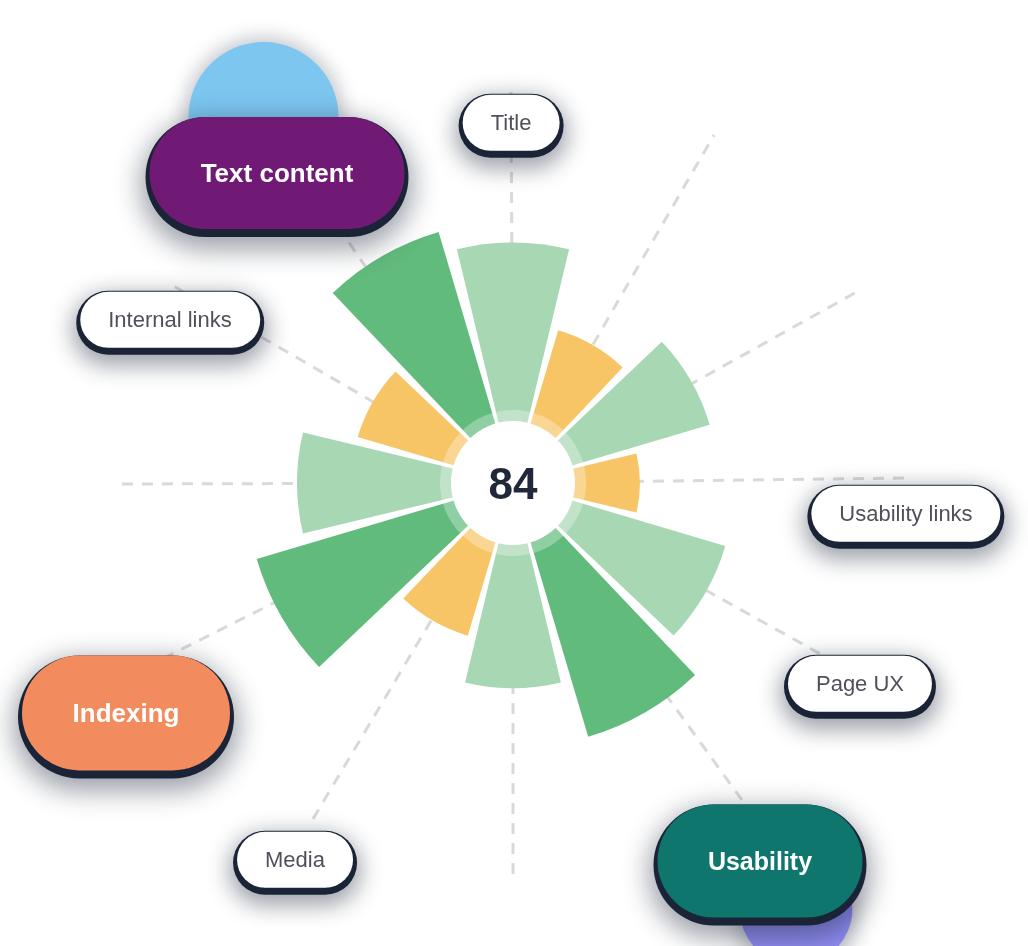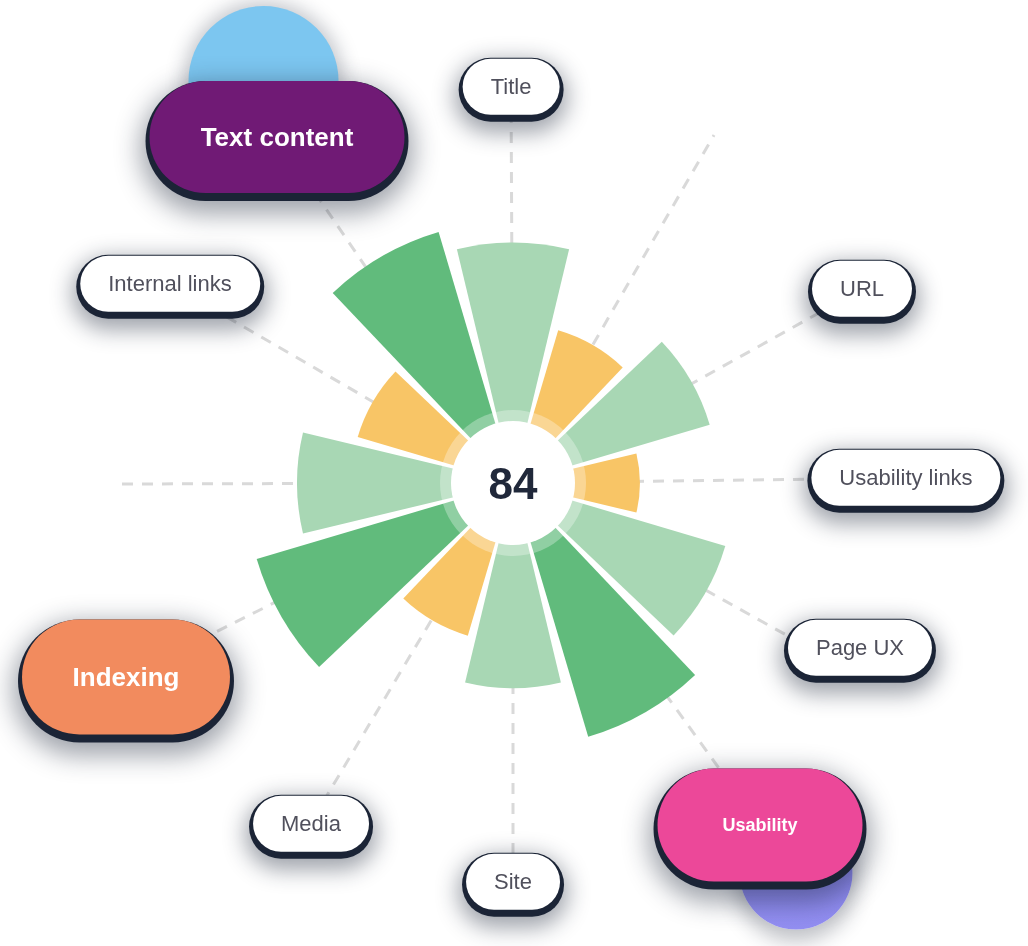--- a/index.html
+++ b/index.html
@@ -20,21 +20,21 @@
   .center-circle{fill:#ffffff;}
   .center-score{
     font-family:"Liberation Sans", sans-serif;
     font-size:44px;font-weight:700;fill:#20283a;
   }
 
   
   .node{
     position:absolute;transform:translate(-50%,-50%);
     display:flex;align-items:center;justify-content:center;
-    white-space:nowrap;border-radius:999px;cursor:pointer;
+    white-space:nowrap;border-radius:999px;cursor:pointer;margin-top:36px;
   }
   .node--white{
     background:#ffffff;color:#50505c;
     font-size:22px;font-weight:500;line-height:1.2;
     padding:15px 28px;
     box-shadow:0 3px 0 4px #1b2436, 0 10px 22px 8px rgba(27,36,54,.42);
   }
   .node--coral{
     background:#f28b5e;color:#ffffff;
     font-size:26px;font-weight:700;
@@ -58,23 +58,23 @@
   
   .node--bubble{width:205px;height:113px;border-radius:0;background:none;}
   .bubble-tail{
     position:absolute;left:82px;top:48px;width:113px;height:113px;
     border-radius:50%;
     background:linear-gradient(180deg,#6e69cf 0%,#8b87ef 48%,#938ff2 100%);
     box-shadow:0 8px 20px 4px rgba(27,36,54,.28);
   }
   .bubble-body{
     position:absolute;left:0;top:0;right:0;bottom:0;
-    border-radius:999px;background:#ec4899;
+    border-radius:999px;background:#0f766e;
     display:flex;align-items:center;justify-content:center;
-    color:#ffffff;font-size:18px;font-weight:700;
+    color:#ffffff;font-size:25px;font-weight:700;
     box-shadow:0 4px 0 4px #1b2436, 0 12px 26px 9px rgba(27,36,54,.42);
   }
 </style>
 </head>
 <body>
 
 <div class="stage">
 
   <svg class="chart" width="1028" height="946" viewBox="0 0 1028 946">
     <g id="lines">
@@ -106,33 +106,27 @@
         <path d="M 513 483 L 332.7 293.0 A 261.90000000000003 261.90000000000003 0 0 1 438.6 231.9 Z" fill="#61BB7C"></path>
       </g>
     <circle class="center-glow" cx="513" cy="483" r="73"></circle>
     <circle class="center-circle" cx="513" cy="483" r="62"></circle>
     <text class="center-score" x="513" y="499" text-anchor="middle">84</text>
   </svg>
 
   <div class="node node--white" style="left:511px;top:87px">
     <span>Title</span>
   </div>
-  <div class="node node--white" style="left:862px;top:289px">
-    <span>URL</span>
-  </div>
   <div class="node node--white" style="left:906px;top:478px">
     <span>Usability links</span>
   </div>
   <div class="node node--white" style="left:860px;top:648px">
     <span>Page UX</span>
   </div>
-  <div class="node node--white" style="left:513px;top:882px">
-    <span>Site</span>
-  </div>
-  <div class="node node--white" style="left:311px;top:824px">
+  <div class="node node--white" style="left:295px;top:824px">
     <span>Media</span>
   </div>
   <div class="node node--coral" style="left:126px;top:677px">
     <span>Indexing</span>
   </div>
 
   <div class="node node--white" style="left:170px;top:284px">
     <span>Internal links</span>
   </div>
 

